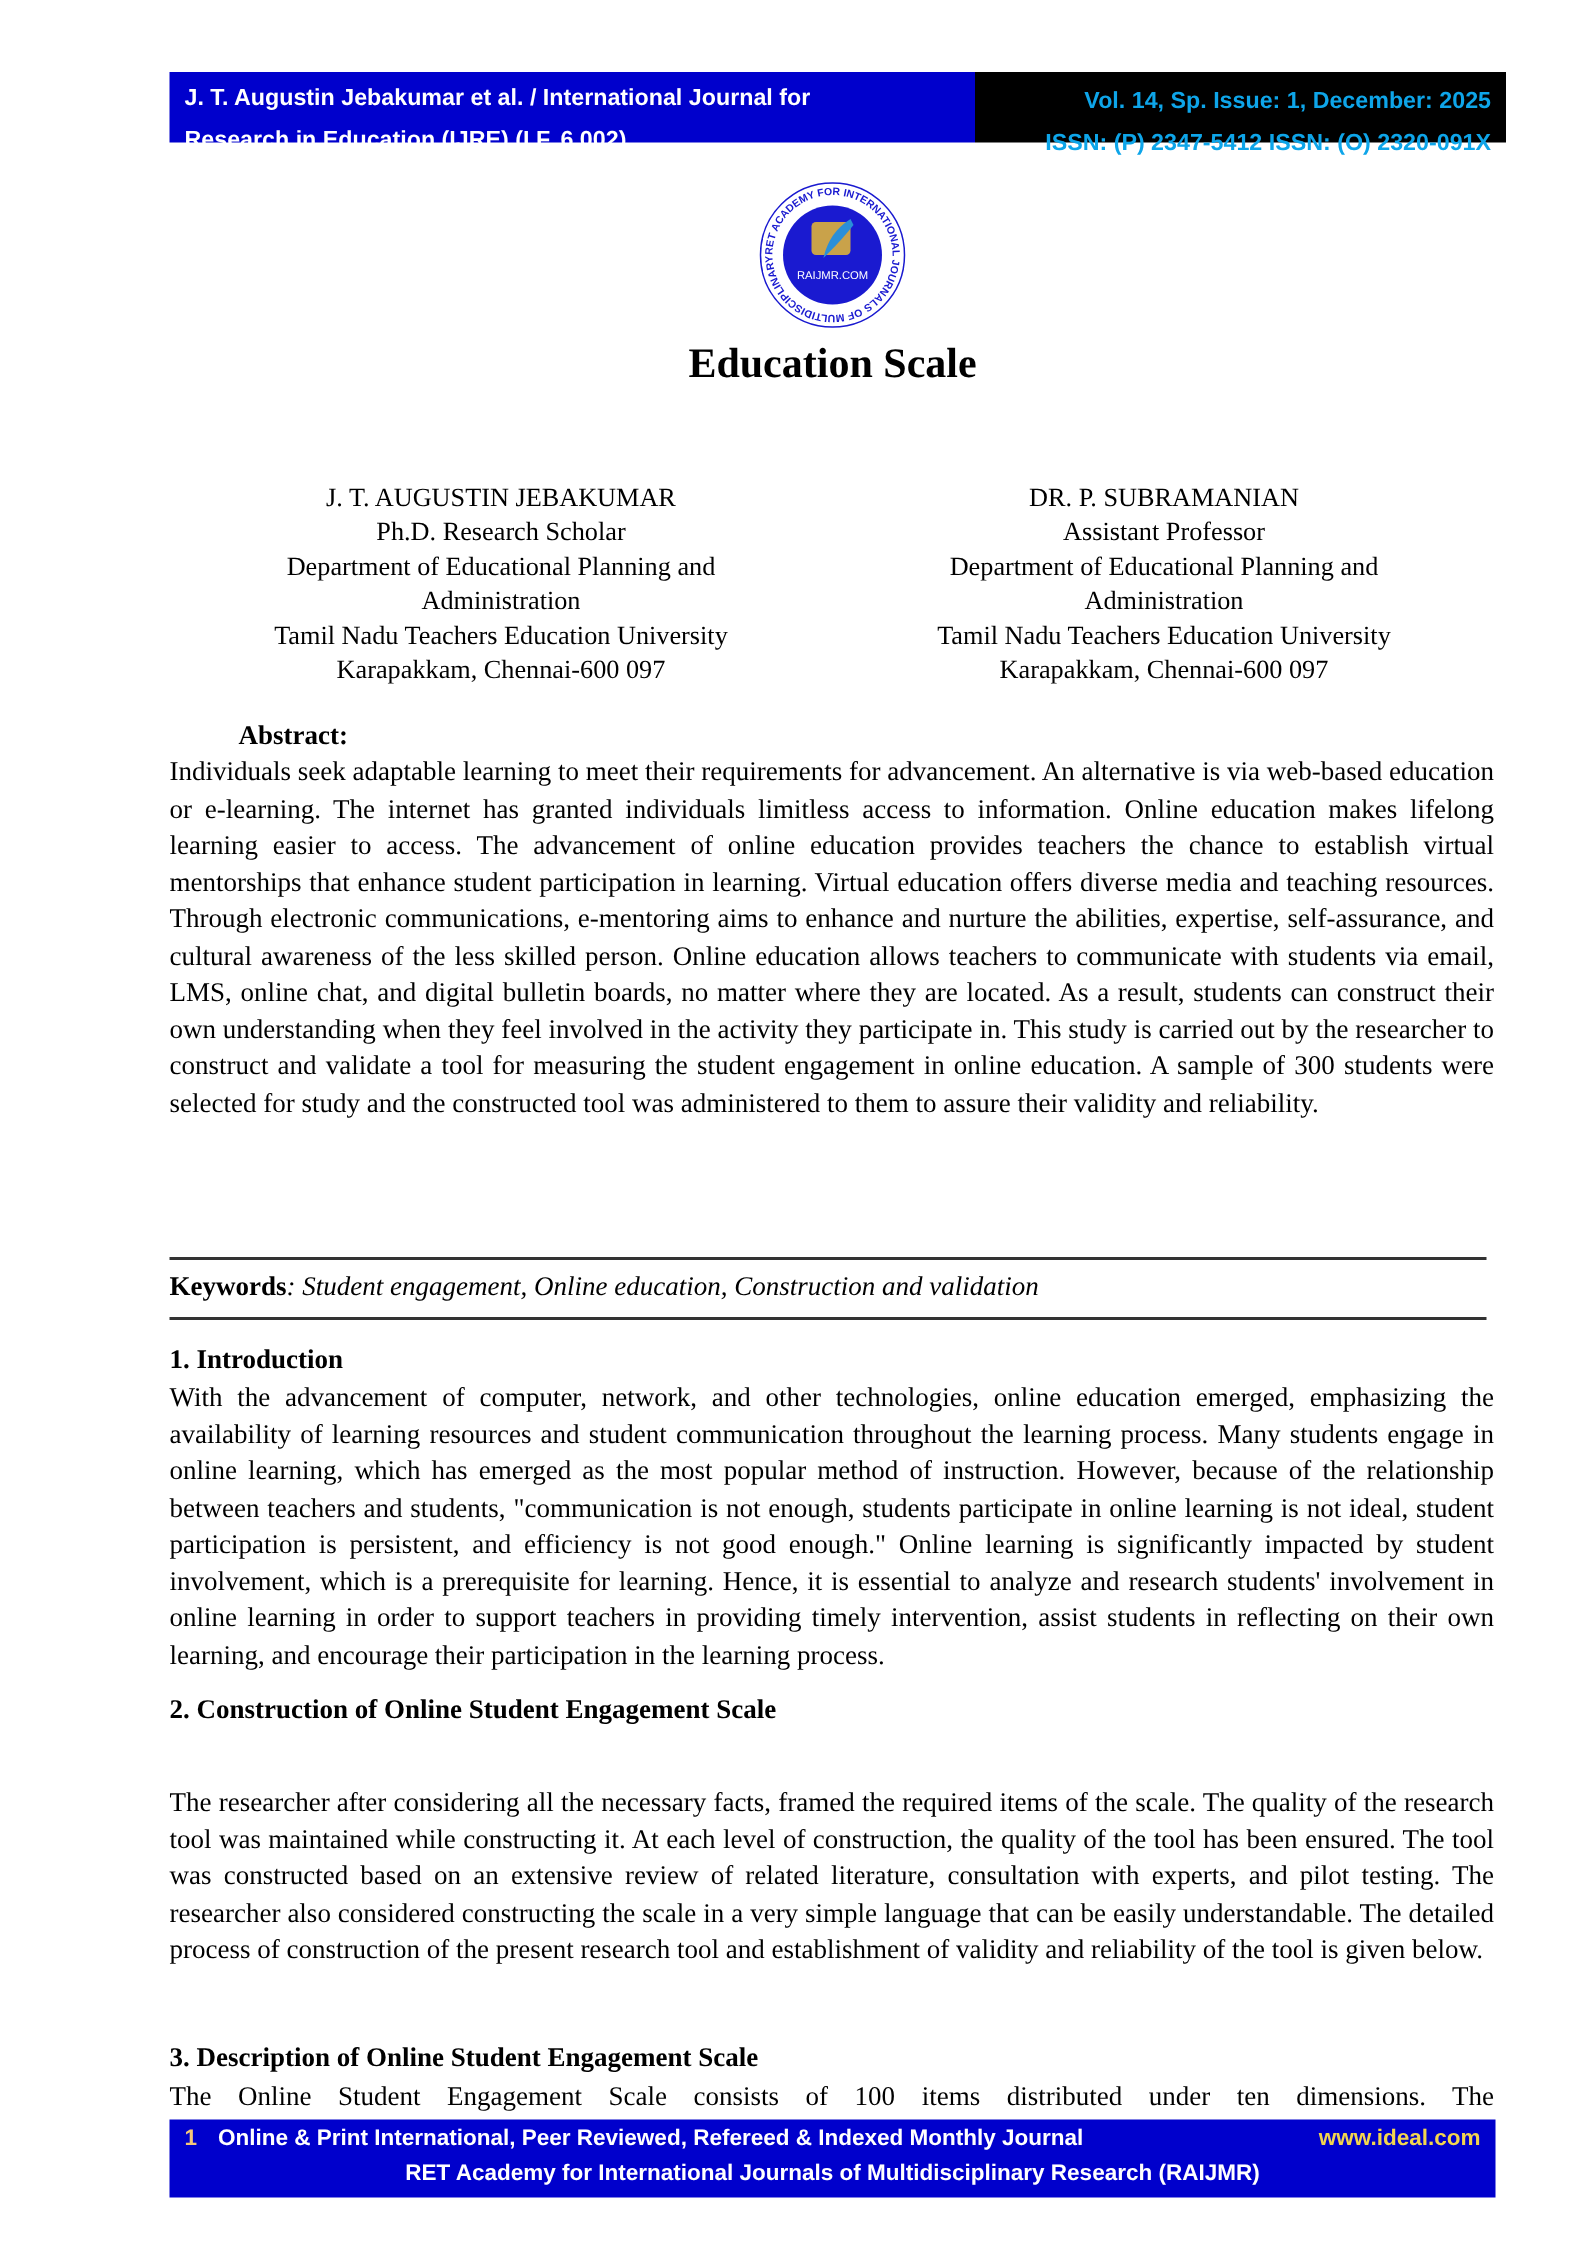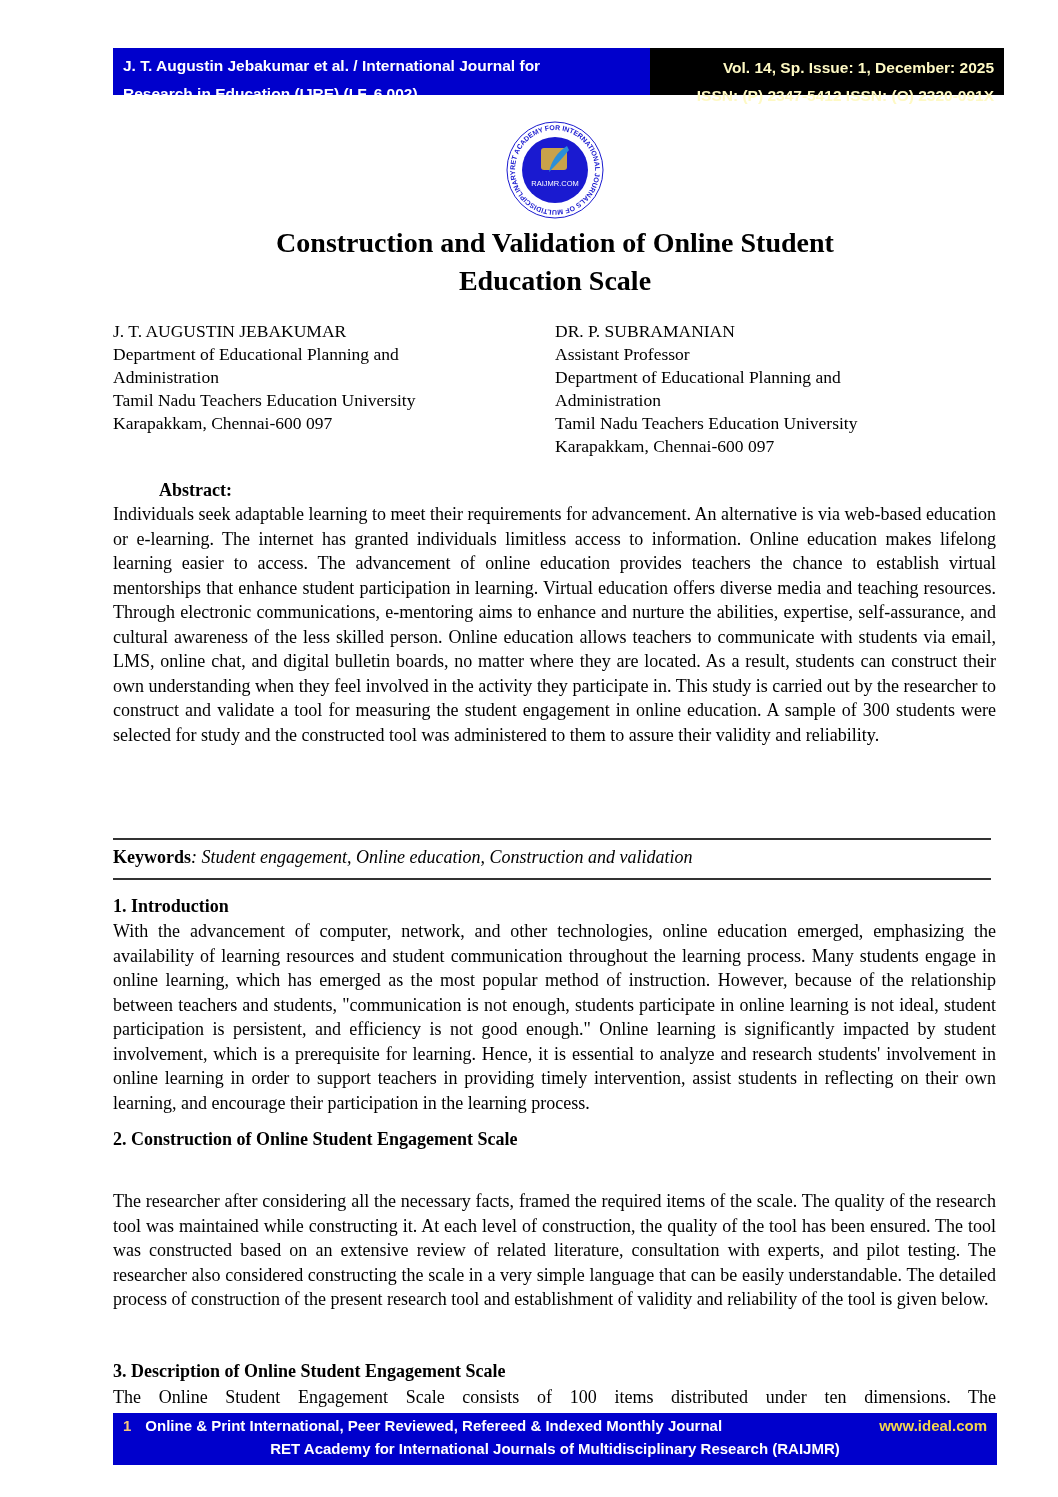--- a/index.html
+++ b/index.html
@@ -1,27 +1,27 @@
 <!DOCTYPE html>
 <html><head>
 <meta charset="utf-8">
 <style>
   html, body { margin: 0; padding: 0; background: #ffffff; }
   body { width: 1058px; height: 1497px; position: relative; overflow: hidden; font-family: "Liberation Serif", serif; color: #000; }
 
   .hdr { position: absolute; top: 48px; left: 113px; width: 891px; height: 47px; display: flex; }
   .hdr-left { background: #0000cc; width: 537px; color: #fff; font-family: "Liberation Sans", sans-serif; font-weight: bold; font-size: 15.5px; line-height: 28px; padding: 4px 0 0 10px; box-sizing: border-box; }
-  .hdr-right { background: #000; flex: 1; color: #fef9c3; font-family: "Liberation Sans", sans-serif; font-weight: bold; font-size: 15.5px; line-height: 28px; text-align: right; padding: 6px 10px 4px 0; box-sizing: border-box; }
+  .hdr-right { background: #000; flex: 1; color: #0ea5e9; font-family: "Liberation Sans", sans-serif; font-weight: bold; font-size: 15.5px; line-height: 28px; text-align: right; padding: 6px 10px 4px 0; box-sizing: border-box; }
 
   .logo { position: absolute; top: 120px; left: 505px; width: 100px; height: 100px; }
 
   .title { position: absolute; top: 224px; left: 113px; width: 884px; text-align: center; font-weight: bold; font-size: 28px; line-height: 38px; }
 
   .authors { position: absolute; top: 320px; left: 113px; width: 884px; display: flex; }
-  .author { flex: 1; text-align: left; font-size: 17.5px; line-height: 23px; }
+  .author { flex: 1; text-align: center; font-size: 17.5px; line-height: 23px; }
 
   .abstract-h { position: absolute; top: 480px; left: 113px; font-weight: bold; font-size: 18px; margin-left: 46px; }
   .abstract { position: absolute; top: 502px; left: 113px; width: 883px; font-size: 18px; line-height: 24.5px; text-align: justify; }
 
   .rule { position: absolute; left: 113px; width: 878px; height: 2px; background: #333; }
   .kw { position: absolute; top: 847px; left: 113px; font-size: 18px; }
   .kw b { font-weight: bold; }
   .kw i { font-style: italic; }
 
   .sec-h { position: absolute; left: 113px; font-weight: bold; font-size: 18px; }
@@ -57,27 +57,27 @@
       <textPath href="#ringpath">RET ACADEMY FOR INTERNATIONAL JOURNALS OF MULTIDISCIPLINARY RESEARCH</textPath>
     </text>
     <circle cx="50" cy="50" r="33" fill="#1a1ad0"></circle>
     <rect x="36" y="28" width="26" height="22" rx="3" fill="#c9a24a"></rect>
     <path d="M62,26 C52,32 46,42 44,52 C50,46 56,40 64,30 Z" fill="#2a8fd8"></path>
     <text x="50" y="66" text-anchor="middle" font-family="Liberation Sans, sans-serif" font-size="7.5" fill="#fff">RAIJMR.COM</text>
   </svg>
 </div>
 
 <div class="title">
-  <div>Construction and Validation of Online Student</div>
   <div>Education Scale</div>
 </div>
 
 <div class="authors">
   <div class="author">
     <div>J. T. AUGUSTIN JEBAKUMAR</div>
+    <div>Ph.D. Research Scholar</div>
     <div>Department of Educational Planning and</div>
     <div>Administration</div>
     <div>Tamil Nadu Teachers Education University</div>
     <div>Karapakkam, Chennai-600 097</div>
   </div>
   <div class="author">
     <div>DR. P. SUBRAMANIAN</div>
     <div>Assistant Professor</div>
     <div>Department of Educational Planning and</div>
     <div>Administration</div>

